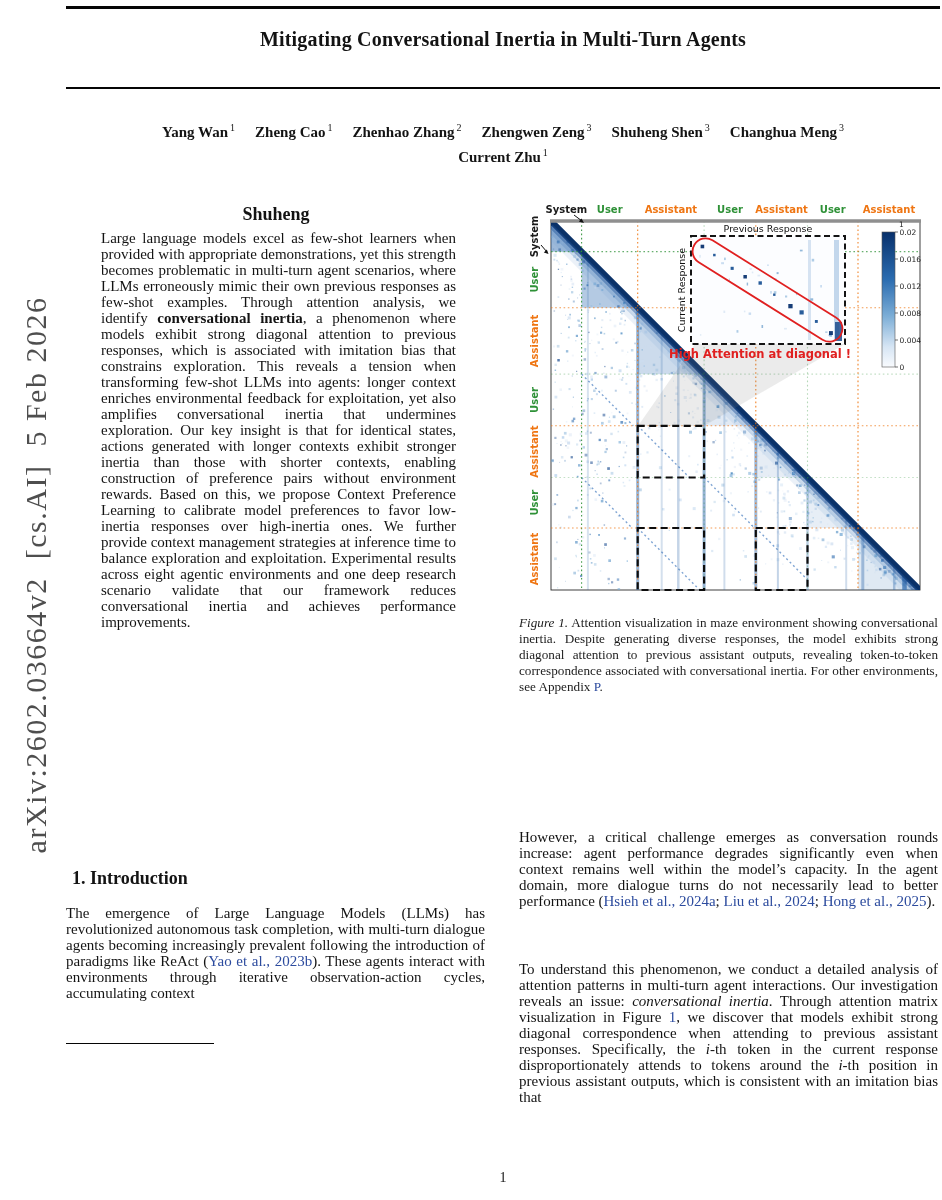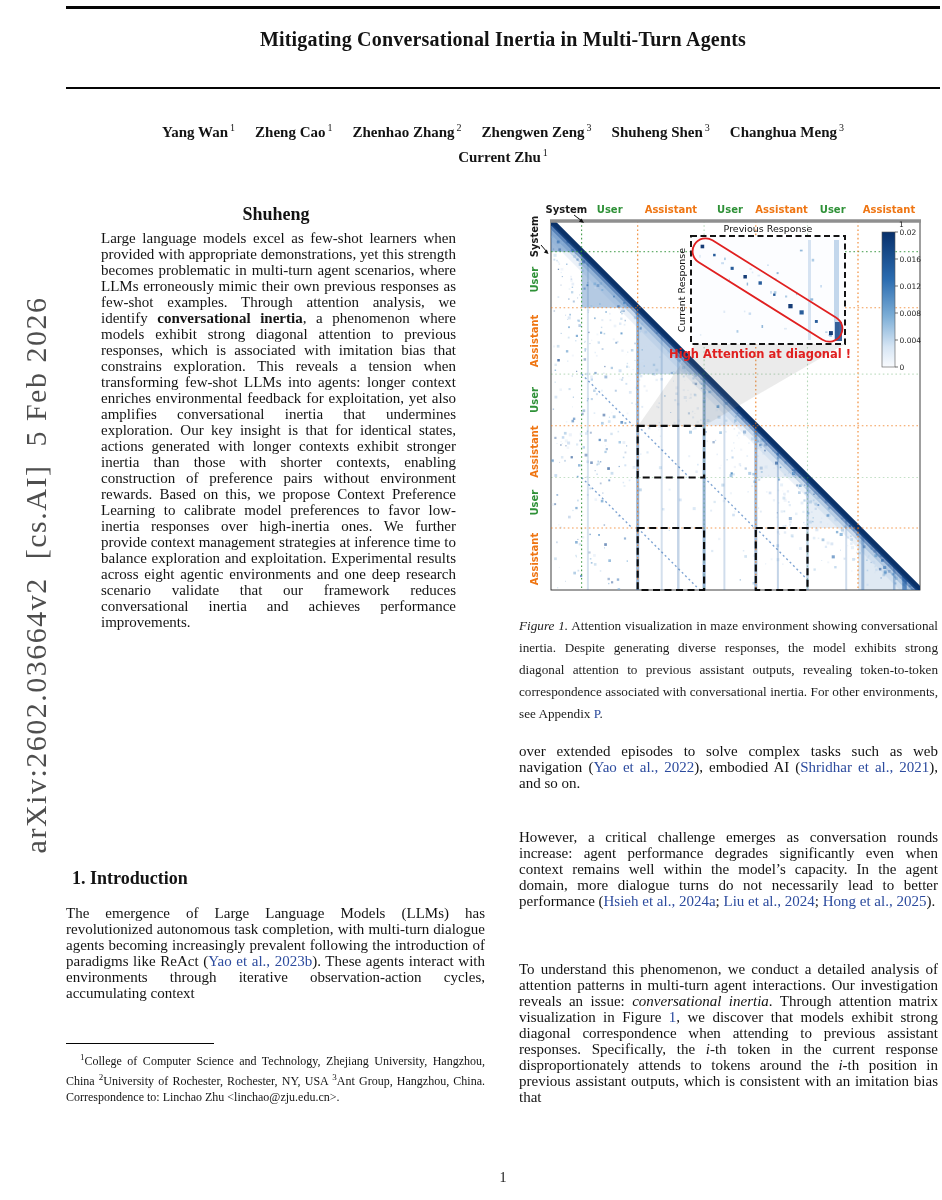--- a/index.html
+++ b/index.html
@@ -7,21 +7,21 @@
         font-family:"Liberation Serif", serif;color:#131313;}
   .abs{position:absolute;}
   .rule{background:#050505;}
   .title{width:874px;text-align:center;font-size:20px;font-weight:bold;letter-spacing:.2px;}
   .authors{width:874px;text-align:center;font-size:15px;font-weight:bold;}
   .author{margin:16px 10px;white-space:nowrap;}
   .author sup{font-size:10px;font-weight:normal;margin-left:2px;}
   .heading{font-size:18px;font-weight:bold;}
   .center{text-align:center;}
   .para{font-size:15px;line-height:16px;text-align:justify;}
-  .caption{font-size:13.2px;line-height:22px;text-align:justify;color:#1c1c1c;}
+  .caption{font-size:13.2px;line-height:16px;text-align:justify;color:#1c1c1c;}
   .footnote{font-size:12px;line-height:16.2px;text-align:justify;text-indent:14px;}
   .footnote sup{font-size:9px;}
   .lnk{color:var(--link,#2c4b9e);}
   .b{font-weight:bold;}
   .i{font-style:italic;}
   .sidebar{width:700px;text-align:center;font-size:30px;letter-spacing:1.5px;color:#4e4e4e;
            white-space:pre;transform:rotate(-90deg);}
   .pagenum{width:874px;text-align:center;font-size:14px;}
   .figwrap{width:432px;height:414px;}
 </style>
@@ -41,21 +41,20 @@
   <div class="abs authors" style="left:66px;top:122px;" id="authors-line1"><span class="author"><span>Yang Wan</span><sup>1</sup></span><span class="author"><span>Zheng Cao</span><sup>1</sup></span><span class="author"><span>Zhenhao Zhang</span><sup>2</sup></span><span class="author"><span>Zhengwen Zeng</span><sup>3</sup></span><span class="author"><span>Shuheng Shen</span><sup>3</sup></span><span class="author"><span>Changhua Meng</span><sup>3</sup></span></div>
   <div class="abs authors" style="left:66px;top:147px;" id="authors-line2"><span class="author"><span>Current Zhu</span><sup>1</sup></span></div>
 
   <div class="abs heading center" style="left:66px;top:204px;width:420px;">Shuheng</div>
   <div class="abs para" style="left:101px;top:230px;width:355px;">Large language models excel as few-shot learners when provided with appropriate demonstrations, yet this strength becomes problematic in multi-turn agent scenarios, where LLMs erroneously mimic their own previous responses as few-shot examples. Through attention analysis, we identify <span class="b">conversational inertia</span>, a phenomenon where models exhibit strong diagonal attention to previous responses, which is associated with imitation bias that constrains exploration. This reveals a tension when transforming few-shot LLMs into agents: longer context enriches environmental feedback for exploitation, yet also amplifies conversational inertia that undermines exploration. Our key insight is that for identical states, actions generated with longer contexts exhibit stronger inertia than those with shorter contexts, enabling construction of preference pairs without environment rewards. Based on this, we propose Context Preference Learning to calibrate model preferences to favor low-inertia responses over high-inertia ones. We further provide context management strategies at inference time to balance exploration and exploitation. Experimental results across eight agentic environments and one deep research scenario validate that our framework reduces conversational inertia and achieves performance improvements.</div>
 
   <div class="abs heading" style="left:72px;top:868px;">1. Introduction</div>
   <div class="abs para" style="left:66px;top:905px;width:419px;">The emergence of Large Language Models (LLMs) has revolutionized autonomous task completion, with multi-turn dialogue agents becoming increasingly prevalent following the introduction of paradigms like ReAct (<span class="lnk">Yao et al., 2023b</span>). These agents interact with environments through iterative observation-action cycles, accumulating context</div>
 
   <div class="abs rule" style="left:66px;top:1043px;width:148px;height:1.3px;"></div>
-  <div class="abs footnote" style="left:66px;top:1049px;width:419px;"><sup>1</sup>College of Computer Science and Technology, Zhejiang University, Hangzhou, China <sup>2</sup>University of Rochester, Rochester, NY, USA <sup>3</sup>Ant Group, Hangzhou, China. Correspondence to: Linchao Zhu &lt;linchao@zju.edu.cn&gt;.</div>
 
   <div class="abs figwrap" style="left:508px;top:196px;" id="figure-1"><svg viewBox="0 0 432 414" width="432" height="414" xmlns="http://www.w3.org/2000/svg">
         <defs>
           <linearGradient id="cbg" x1="0" y1="0" x2="0" y2="1">
             <stop offset="0" stop-color="#08306b"></stop>
             <stop offset="0.35" stop-color="#2b6cb0"></stop>
             <stop offset="0.62" stop-color="#7badd6"></stop>
             <stop offset="0.85" stop-color="#d6e5f4"></stop>
             <stop offset="1" stop-color="#f9fbfe"></stop>
           </linearGradient>
@@ -1044,19 +1043,18 @@
         <text x="381.0" y="17" text-anchor="middle" font-size="10" font-weight="600" fill="#ef7512" font-family="DejaVu Sans, sans-serif">Assistant</text>
         <text x="30" y="363.0" text-anchor="middle" font-size="10" font-weight="600" fill="#ef7512" font-family="DejaVu Sans, sans-serif" transform="rotate(-90 30 363.0)">Assistant</text>
         <path d="M66 19 L74 25" stroke="#111" stroke-width="1" fill="none"></path>
         <polygon points="76,27 70.8,25.6 73.6,22.4" fill="#111"></polygon>
         <path d="M33 49 L39 56" stroke="#111" stroke-width="1" fill="none"></path>
         <polygon points="40.5,58 35.8,56.4 38.8,53.6" fill="#111"></polygon>
       </svg></div>
 
   <div class="abs caption" style="left:519px;top:615px;width:419px;"><span class="i">Figure 1.</span> Attention visualization in maze environment showing conversational inertia. Despite generating diverse responses, the model exhibits strong diagonal attention to previous assistant outputs, revealing token-to-token correspondence associated with conversational inertia. For other environments, see Appendix <span class="lnk">P</span>.</div>
 
-  <div class="abs para" style="left:519px;top:743px;width:419px;">over extended episodes to solve complex tasks such as web navigation (<span class="lnk">Yao et al., 2022</span>), embodied AI (<span class="lnk">Shridhar et al., 2021</span>), and so on.</div>
   <div class="abs para" style="left:519px;top:829px;width:419px;">However, a critical challenge emerges as conversation rounds increase: agent performance degrades significantly even when context remains well within the model’s capacity. In the agent domain, more dialogue turns do not necessarily lead to better performance (<span class="lnk">Hsieh et al., 2024a</span>; <span class="lnk">Liu et al., 2024</span>; <span class="lnk">Hong et al., 2025</span>).</div>
   <div class="abs para" style="left:519px;top:961px;width:419px;">To understand this phenomenon, we conduct a detailed analysis of attention patterns in multi-turn agent interactions. Our investigation reveals an issue: <span class="i">conversational inertia</span>. Through attention matrix visualization in Figure <span class="lnk">1</span>, we discover that models exhibit strong diagonal correspondence when attending to previous assistant responses. Specifically, the <span class="i">i</span>-th token in the current response disproportionately attends to tokens around the <span class="i">i</span>-th position in previous assistant outputs, which is consistent with an imitation bias that</div>
 
   <div class="abs pagenum" style="left:66px;top:1170px;">1</div>
 
 </div>
 
 </body></html>

